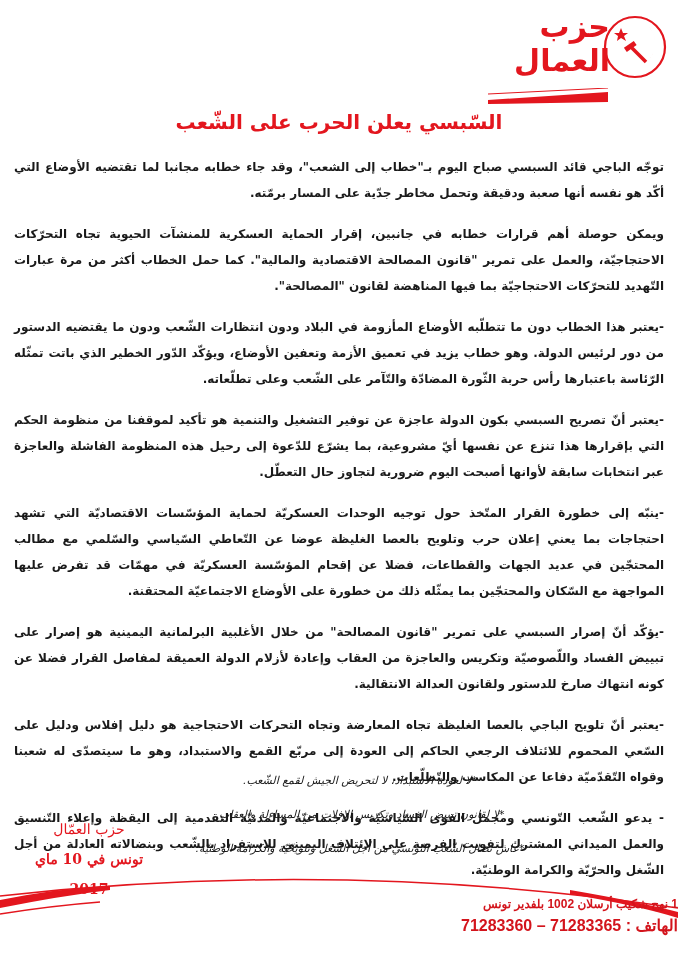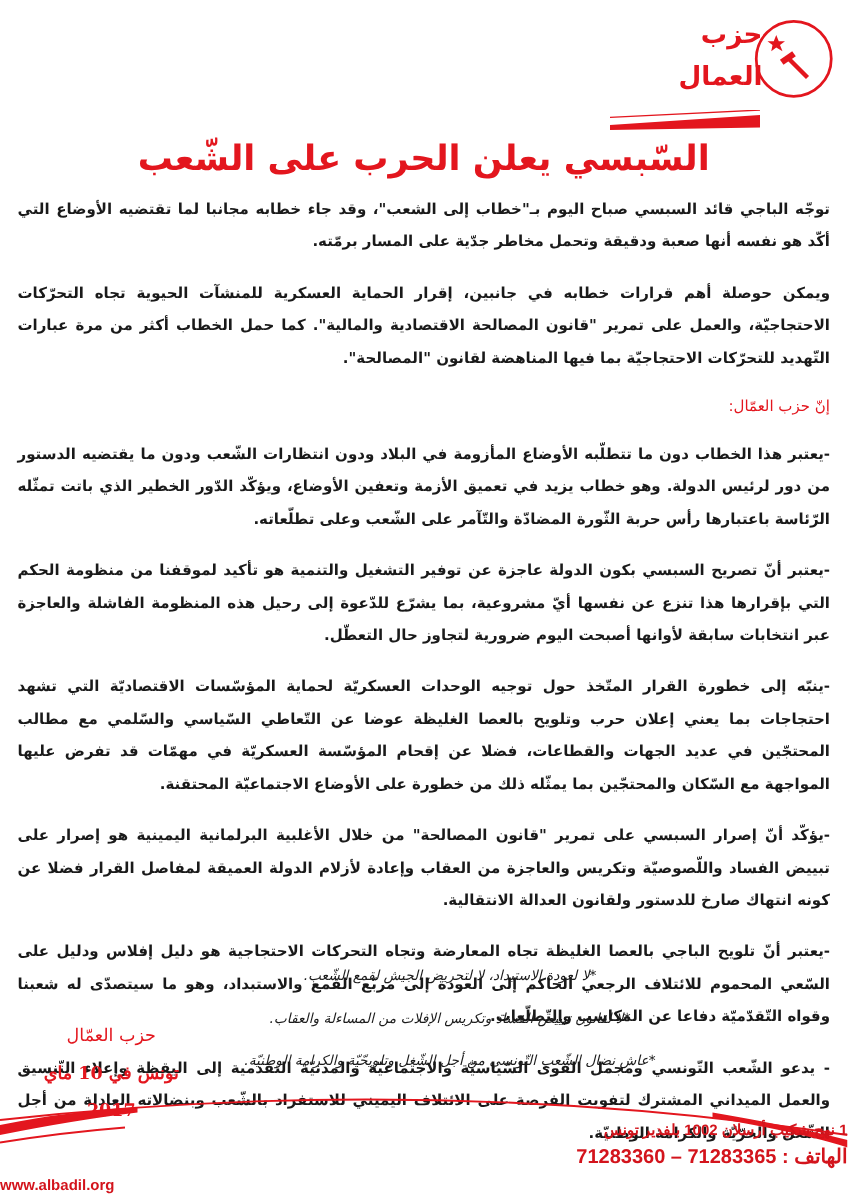--- a/index.html
+++ b/index.html
@@ -4,26 +4,26 @@
 <style>
   html, body { margin: 0; padding: 0; background: #ffffff; }
   body { width: 678px; height: 960px; position: relative; overflow: hidden;
          font-family: "DejaVu Sans", sans-serif; color: #111; }
   .page { position: absolute; inset: 0; }
 
   
   .logo-wrap { position: absolute; right: 10px; top: 6px; width: 160px; height: 90px; }
   .logo-text { position: absolute; right: 58px; top: 4px; color: #e3161e;
                font-family: "DejaVu Sans", sans-serif; font-weight: bold;
-               font-size: 21px; line-height: 34px; direction: rtl; }
+               font-size: 30px; line-height: 34px; direction: rtl; }
   .logo-emblem { position: absolute; right: 0; top: 8px; width: 66px; height: 66px; }
   .header-swoosh { position: absolute; right: 70px; top: 88px; width: 120px; height: 16px; }
 
   .title { position: absolute; left: 0; right: 0; top: 110px; text-align: center;
-           color: #e3161e; font-weight: bold; font-size: 28px; direction: rtl;
+           color: #e3161e; font-weight: bold; font-size: 20px; direction: rtl;
            font-family: "DejaVu Sans", sans-serif; }
 
   
   .body-text { position: absolute; left: 14px; right: 14px; top: 154px;
                direction: rtl; text-align: justify; font-size: 12px; line-height: 26px;
                font-family: "DejaVu Sans", sans-serif; font-weight: bold; color: #1a1a1a; }
   .body-text p { margin: 0 0 15px 0; }
   .body-text p.heading { color: #e3161e; margin: -2px 0 12px 0; font-weight: normal; }
 
   .slogans { position: absolute; left: 160px; width: 400px; top: 764px; direction: rtl;
@@ -65,21 +65,20 @@
   <svg class="header-swoosh" viewBox="0 0 120 16">
     <path d="M0 12 L120 4 L120 14 L0 16 Z" fill="#e3161e"></path>
     <path d="M0 6 L120 0" stroke="#e3161e" stroke-width="1"></path>
   </svg>
 
   <div class="title">السّبسي يعلن الحرب على الشّعب</div>
 
   <div class="body-text">
     <p>توجّه الباجي قائد السبسي صباح اليوم بـ"خطاب إلى الشعب"، وقد جاء خطابه مجانبا لما تقتضيه الأوضاع التي أكّد هو نفسه أنها صعبة ودقيقة وتحمل مخاطر جدّية على المسار برمّته.</p>
     <p>ويمكن حوصلة أهم قرارات خطابه في جانبين، إقرار الحماية العسكرية للمنشآت الحيوية تجاه التحرّكات الاحتجاجيّة، والعمل على تمرير "قانون المصالحة الاقتصادية والمالية". كما حمل الخطاب أكثر من مرة عبارات التّهديد للتحرّكات الاحتجاجيّة بما فيها المناهضة لقانون "المصالحة".</p>
-    <p class="heading">إنّ حزب العمّال:</p>
     <p>-يعتبر هذا الخطاب دون ما تتطلّبه الأوضاع المأزومة في البلاد ودون انتظارات الشّعب ودون ما يقتضيه الدستور من دور لرئيس الدولة. وهو خطاب يزيد في تعميق الأزمة وتعفين الأوضاع، ويؤكّد الدّور الخطير الذي باتت تمثّله الرّئاسة باعتبارها رأس حربة الثّورة المضادّة والتّآمر على الشّعب وعلى تطلّعاته.</p>
     <p>-يعتبر أنّ تصريح السبسي بكون الدولة عاجزة عن توفير التشغيل والتنمية هو تأكيد لموقفنا من منظومة الحكم التي بإقرارها هذا تنزع عن نفسها أيّ مشروعية، بما يشرّع للدّعوة إلى رحيل هذه المنظومة الفاشلة والعاجزة عبر انتخابات سابقة لأوانها أصبحت اليوم ضرورية لتجاوز حال التعطّل.</p>
     <p>-ينبّه إلى خطورة القرار المتّخذ حول توجيه الوحدات العسكريّة لحماية المؤسّسات الاقتصاديّة التي تشهد احتجاجات بما يعني إعلان حرب وتلويح بالعصا الغليظة عوضا عن التّعاطي السّياسي والسّلمي مع مطالب المحتجّين في عديد الجهات والقطاعات، فضلا عن إقحام المؤسّسة العسكريّة في مهمّات قد تفرض عليها المواجهة مع السّكان والمحتجّين بما يمثّله ذلك من خطورة على الأوضاع الاجتماعيّة المحتقنة.</p>
     <p>-يؤكّد أنّ إصرار السبسي على تمرير "قانون المصالحة" من خلال الأغلبية البرلمانية اليمينية هو إصرار على تبييض الفساد واللّصوصيّة وتكريس والعاجزة من العقاب وإعادة لأزلام الدولة العميقة لمفاصل القرار فضلا عن كونه انتهاك صارخ للدستور ولقانون العدالة الانتقالية.</p>
     <p>-يعتبر أنّ تلويح الباجي بالعصا الغليظة تجاه المعارضة وتجاه التحركات الاحتجاجية هو دليل إفلاس ودليل على السّعي المحموم للائتلاف الرجعي الحاكم إلى العودة إلى مربّع القمع والاستبداد، وهو ما سيتصدّى له شعبنا وقواه التّقدّميّة دفاعا عن المكاسب والتّطلّعات.</p>
     <p>- يدعو الشّعب التّونسي ومجمل القوى السّياسيّة والاجتماعيّة والمدنيّة التقدمية إلى اليقظة وإعلاء التّنسيق والعمل الميداني المشترك لتفويت الفرصة على الائتلاف اليميني للاستفراد بالشّعب وبنضالاته العادلة من أجل الشّغل والحرّيّة والكرامة الوطنيّة.</p>
   </div>
 
   <div class="slogans">
     <div>*لا لعودة الاستبداد، لا لتحريض الجيش لقمع الشّعب.</div>
@@ -94,16 +93,15 @@
 
   <svg class="footer-swoosh" viewBox="0 0 678 70" preserveAspectRatio="none">
     <path d="M0 28 Q340 -10 678 40" fill="none" stroke="#e3161e" stroke-width="1.5"></path>
     <path d="M0 32 Q60 20 110 18 L110 22 Q60 28 0 40 Z" fill="#e3161e"></path>
     <path d="M0 46 Q50 38 100 34" fill="none" stroke="#e3161e" stroke-width="1.5"></path>
     <path d="M570 22 Q640 34 678 44 L678 50 Q640 38 570 26 Z" fill="#e3161e"></path>
   </svg>
   <div class="footer">
     <div class="addr">1 نهج شكيب أرسلان 1002 بلفدير تونس</div>
     <div class="phone">الهاتف : 71283365 – 71283360</div>
-    <div class="web">www.albadil.org</div>
   </div>
 
 </div>
 
 </body></html>

